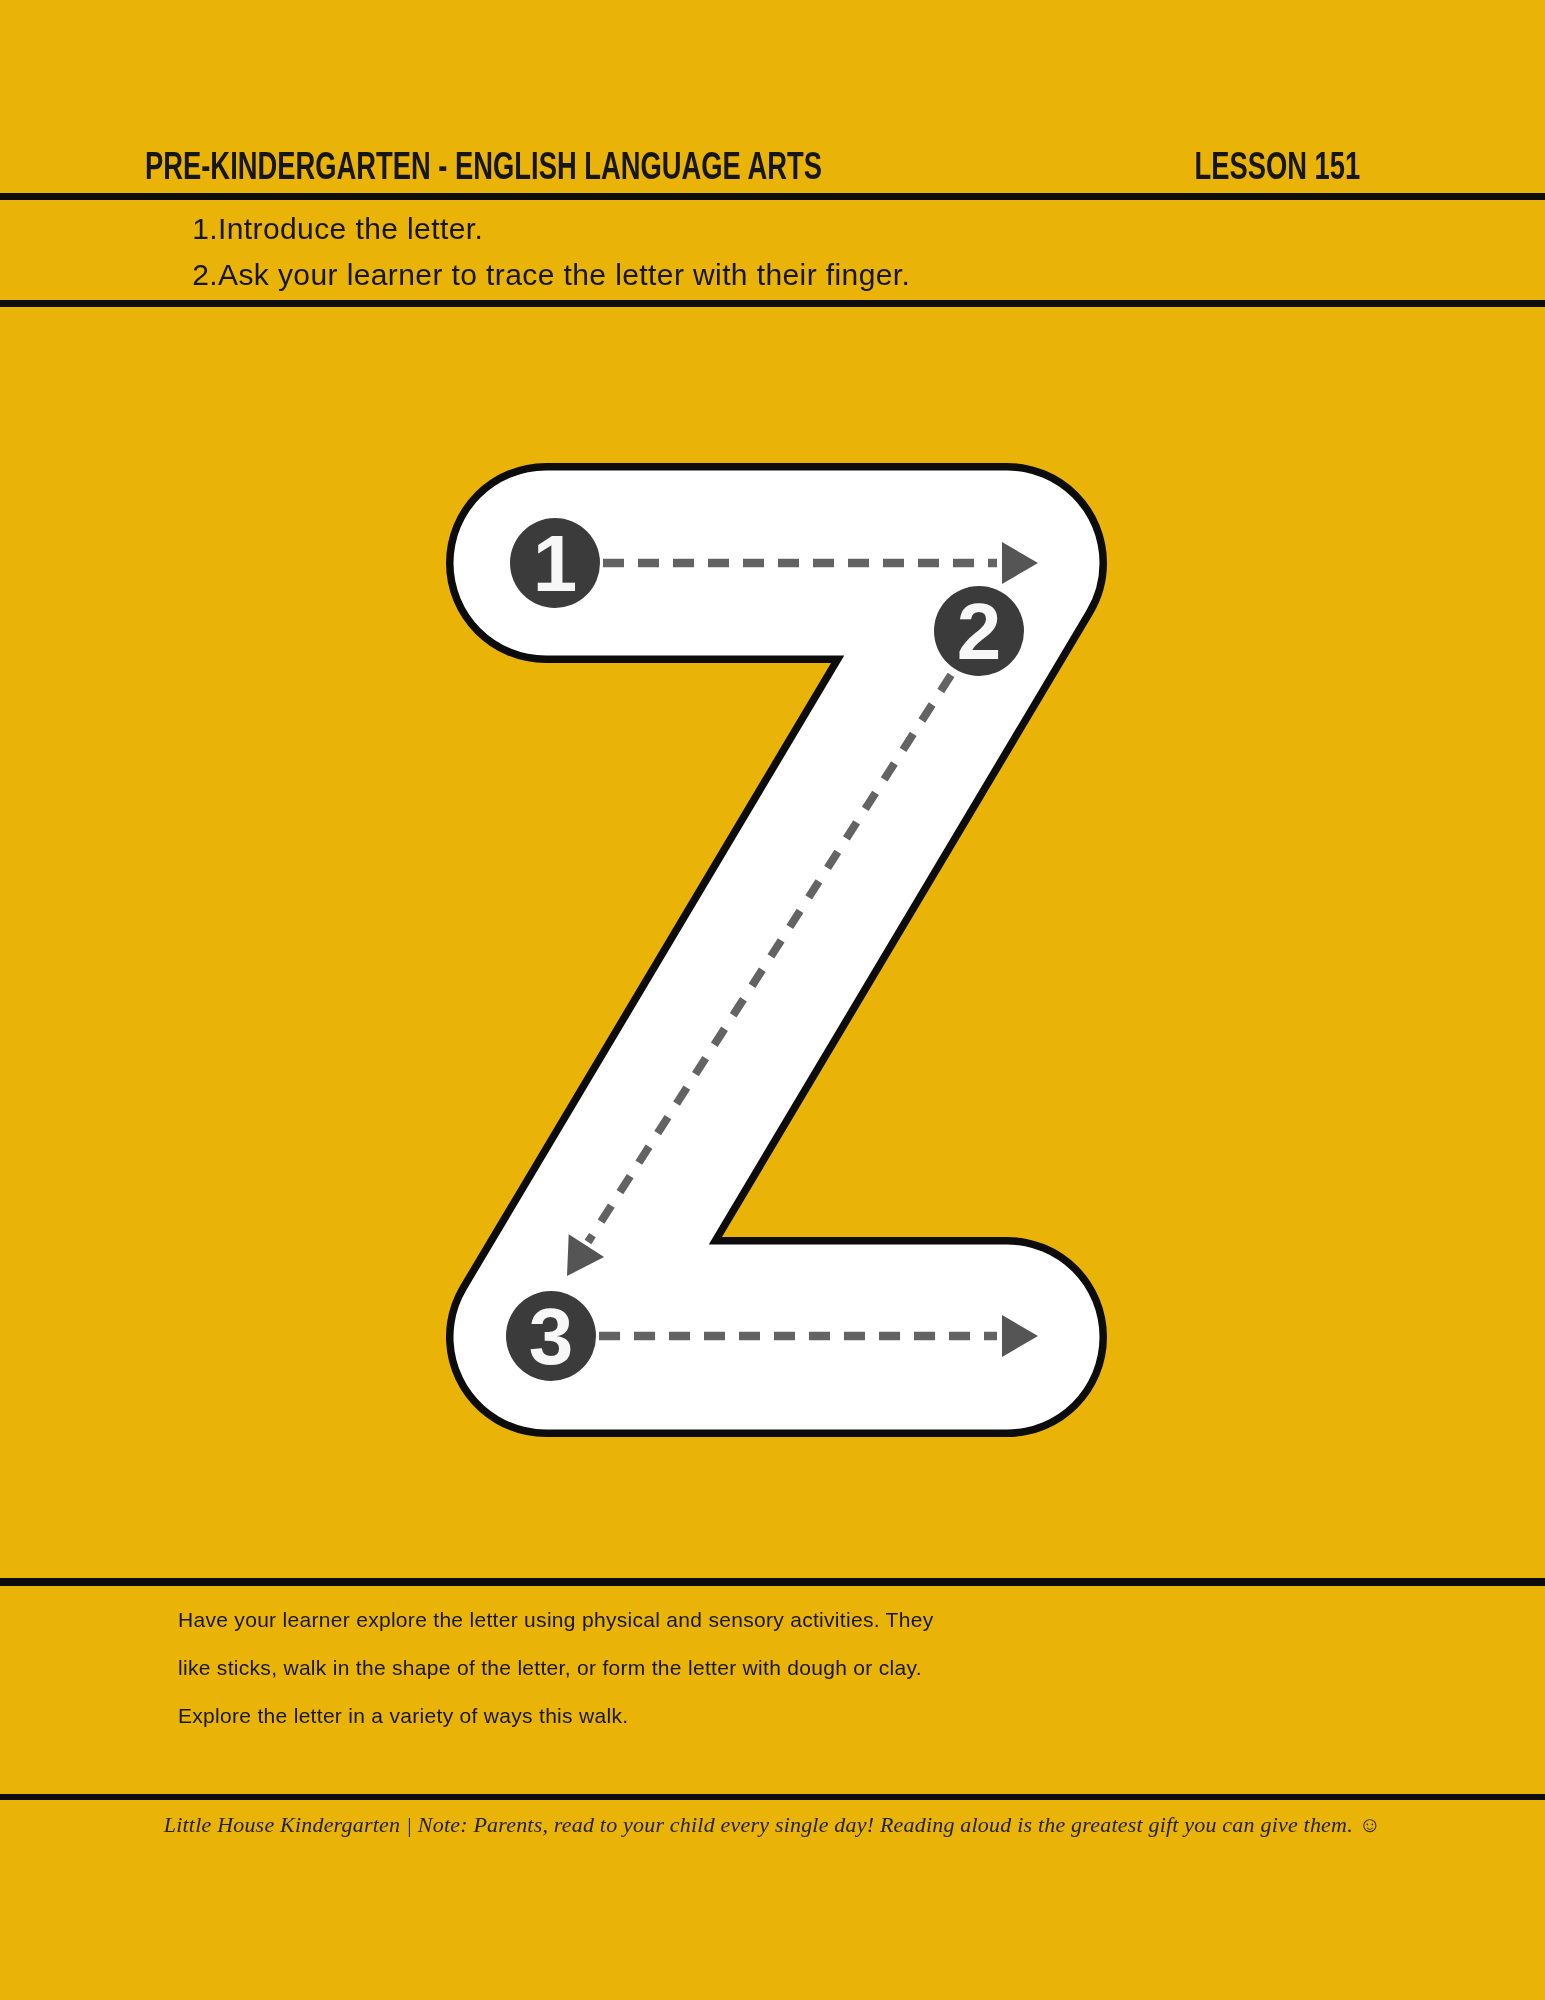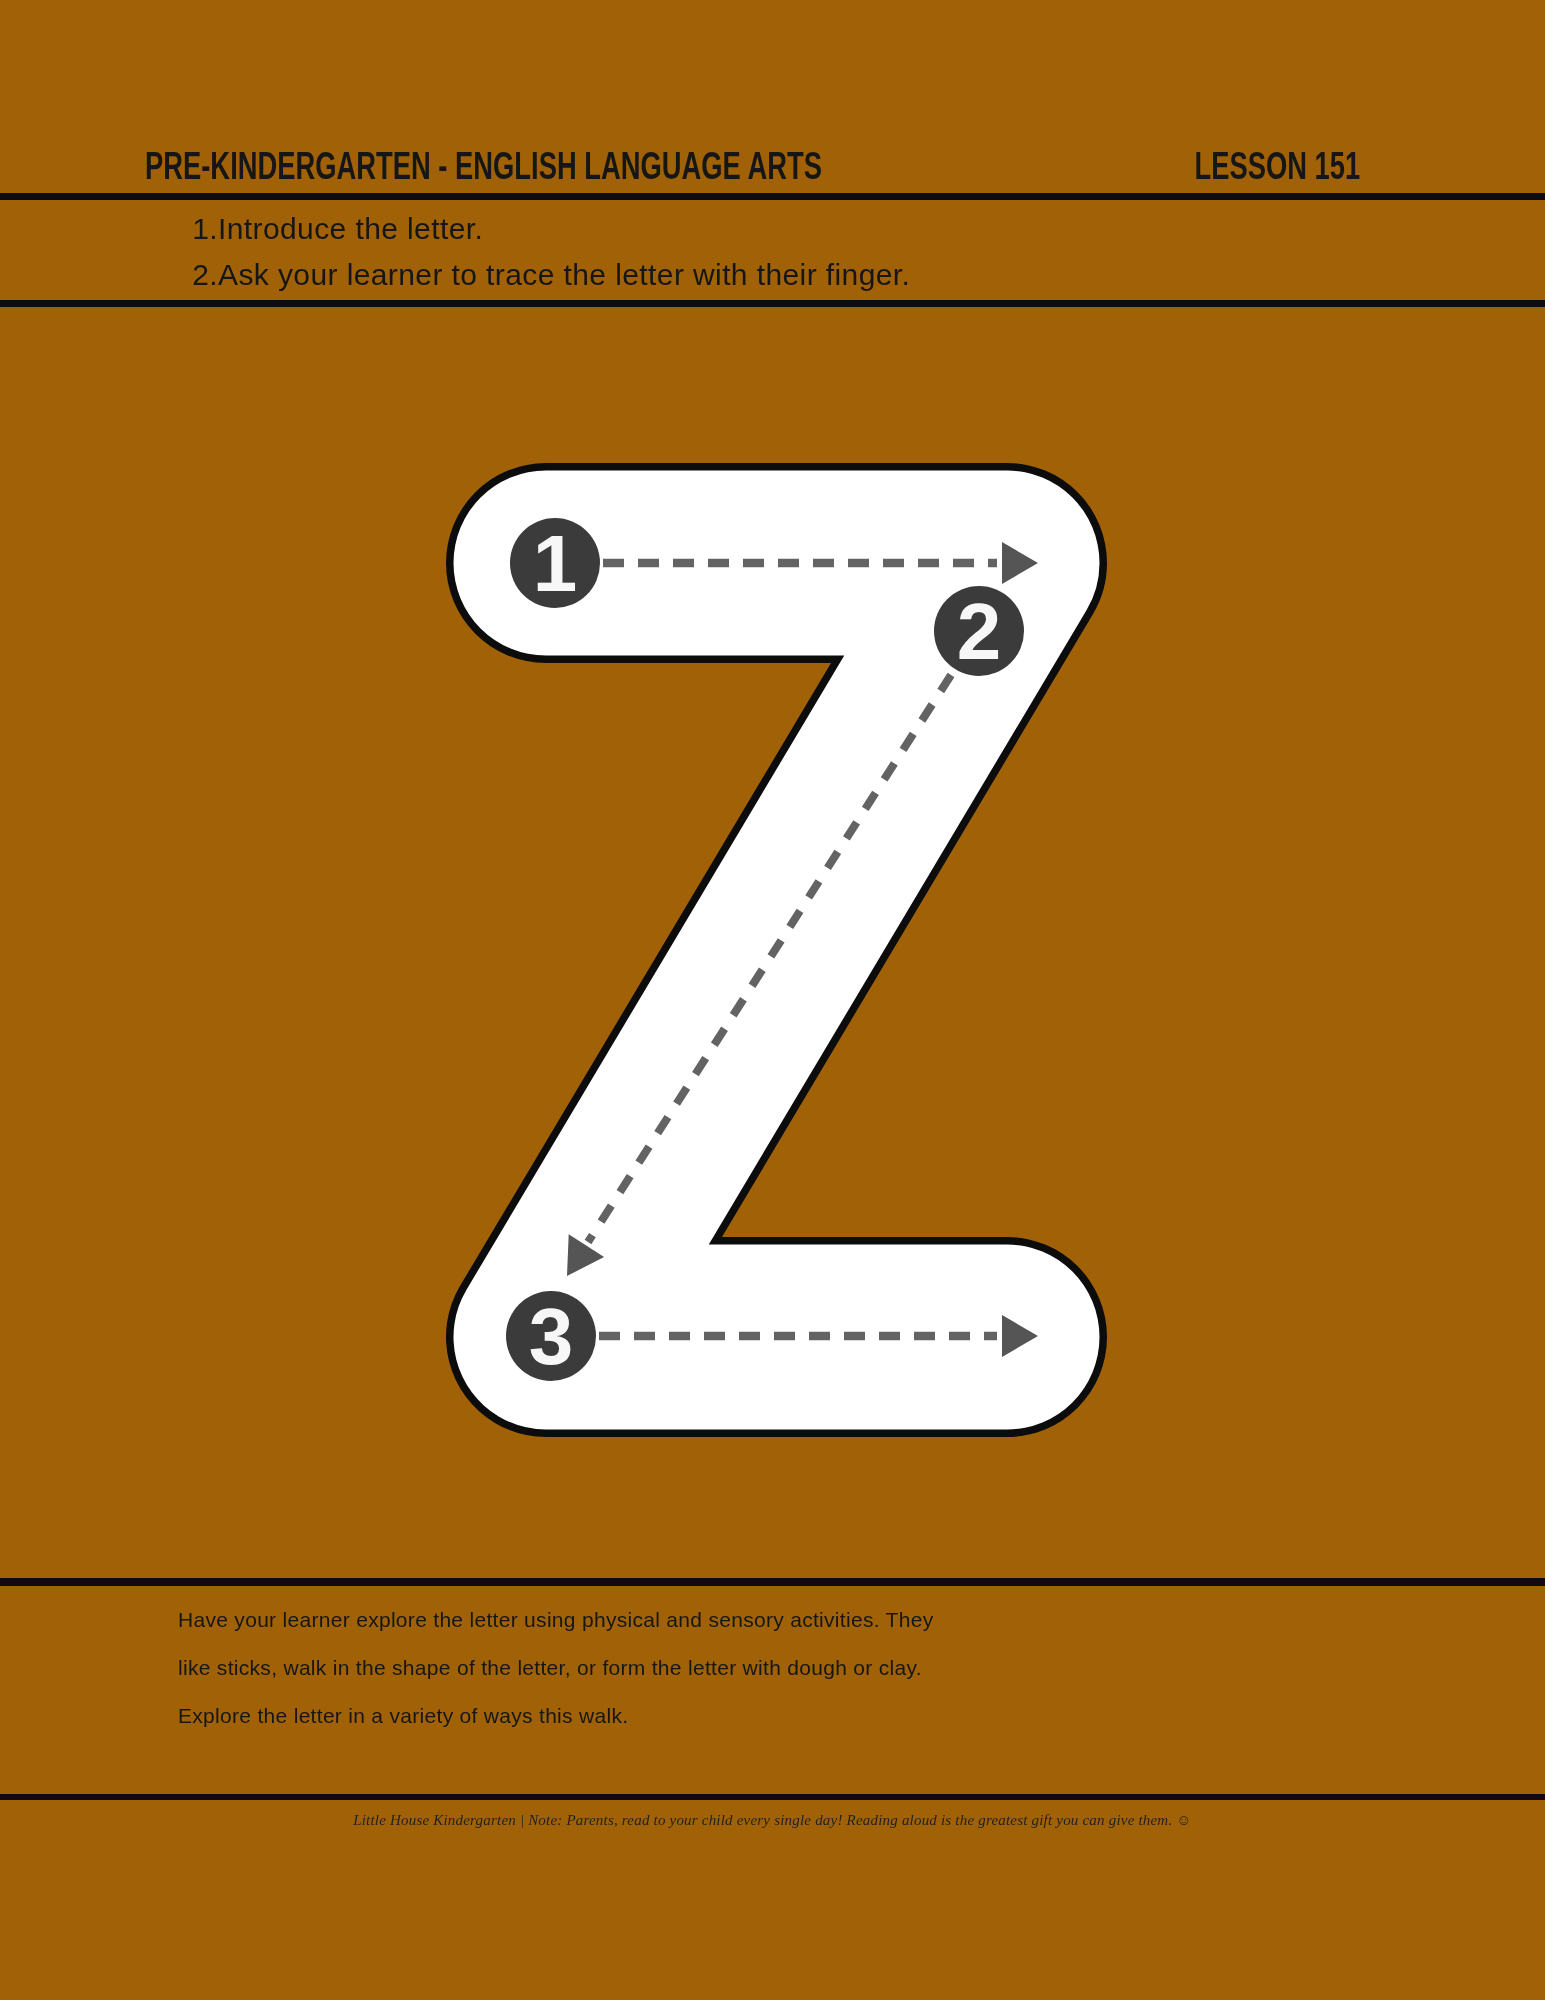--- a/index.html
+++ b/index.html
@@ -1,17 +1,17 @@
 <!DOCTYPE html>
 <html><head>
 <meta charset="utf-8">
 <style>
   html,body { margin:0; padding:0; background:#ffffff; }
   .page {
-    position:relative; width:1545px; height:2000px; background:#a16207;
+    position:relative; width:1545px; height:2000px; background:#eab308;
     font-family:"Liberation Sans", sans-serif; color:#161616; overflow:hidden;
   }
   .rule { position:absolute; left:0; width:100%; background:#0d0d0d; }
   .rule-1 { top:193px;  height:7px; }
   .rule-2 { top:300px;  height:7px; }
   .rule-3 { top:1578px; height:8px; }
   .rule-4 { top:1794px; height:6px; }
 
   .hdr-left {
     position:absolute; left:145px; top:147px; font-size:38px; line-height:1;
@@ -34,21 +34,21 @@
   .step-num {
     font-family:"Liberation Sans", sans-serif;
     font-weight:bold; font-size:80px;
     text-anchor:middle;
   }
 
   .activity { position:absolute; left:178px; top:1596px; font-size:21px; line-height:48px; letter-spacing:0.3px; }
 
   .footer-note {
     position:absolute; left:0; top:1812px; width:100%; text-align:center;
-    font-family:"Liberation Serif", serif; font-style:italic; font-size:15px; color:#222222;
+    font-family:"Liberation Serif", serif; font-style:italic; font-size:22px; color:#222222;
     letter-spacing:0.2px;
   }
 </style>
 </head>
 <body>
 
 <div class="page">
 
   <div class="hdr-left">PRE-KINDERGARTEN - ENGLISH LANGUAGE ARTS</div>
   <div class="hdr-right">LESSON 151</div>

